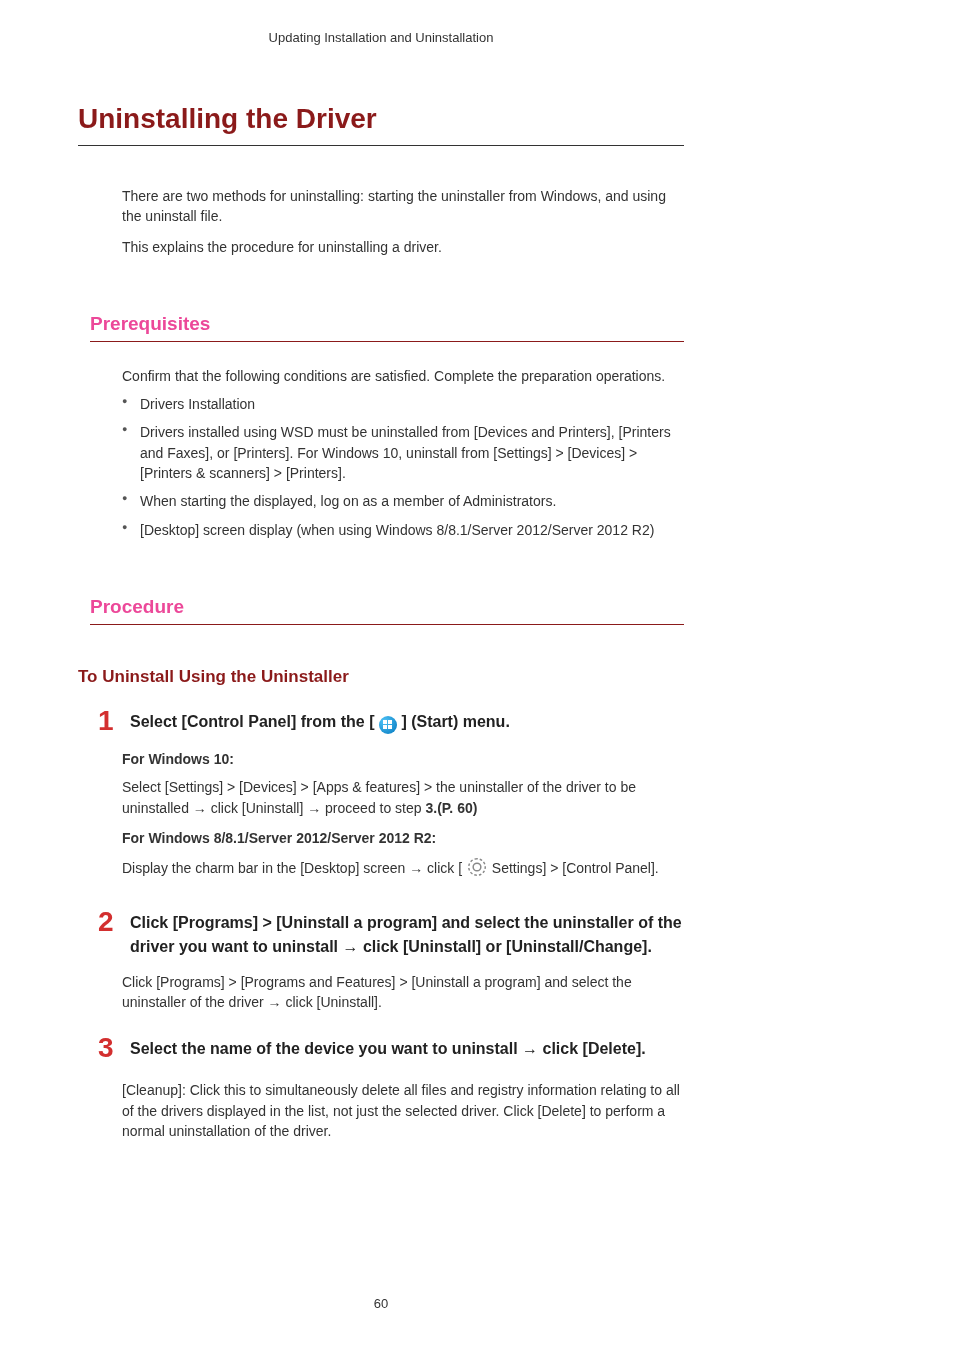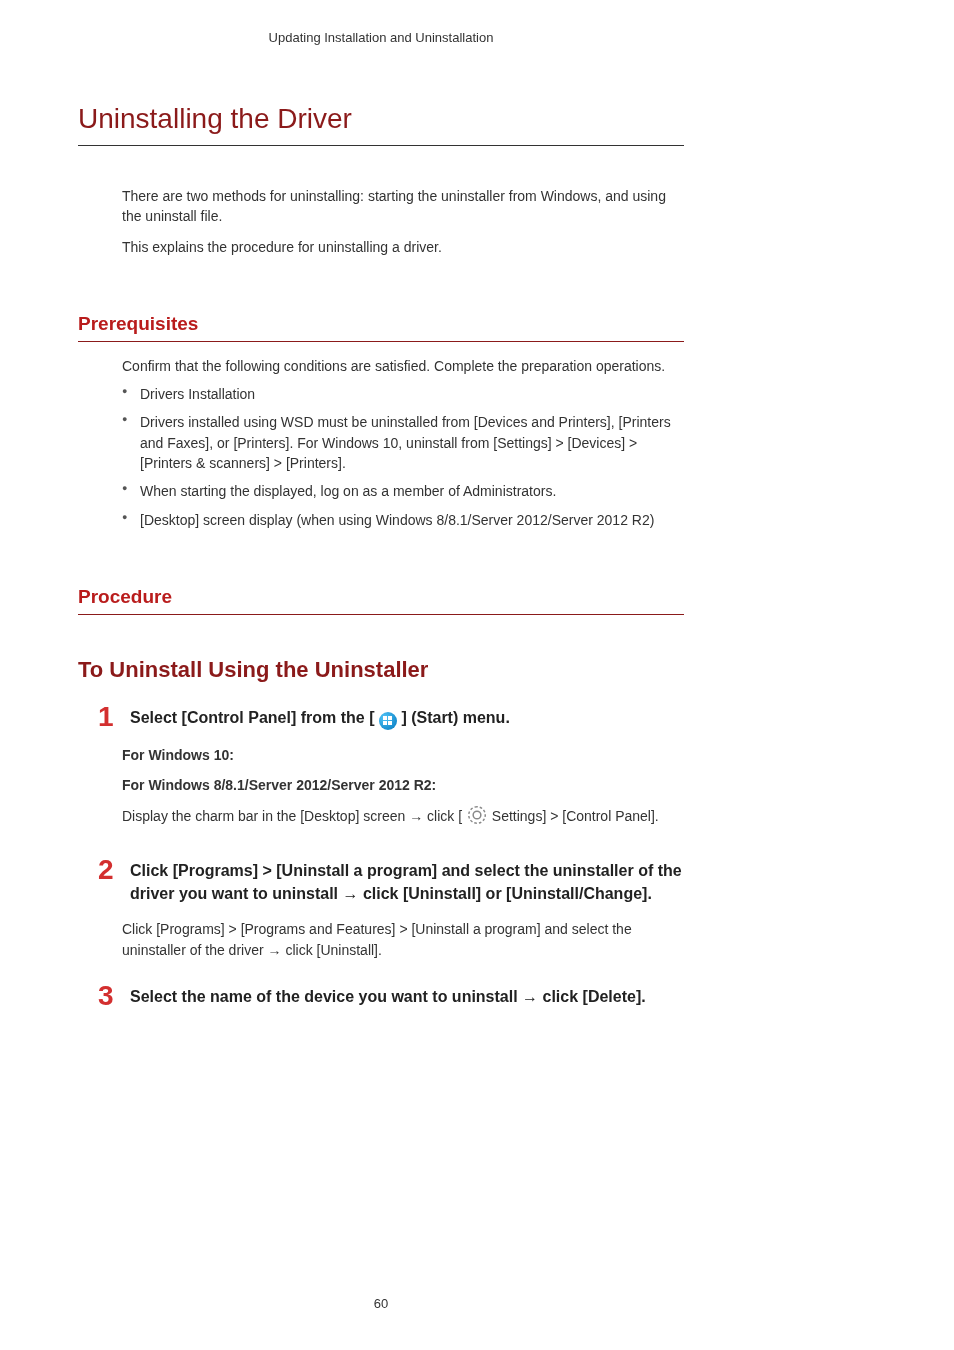--- a/index.html
+++ b/index.html
@@ -17,43 +17,43 @@
   }
   .running-header {
     text-align: center;
     font-size: 13px;
     color: #333;
     margin-bottom: 58px;
   }
   h1.title {
     color: #8b1a1a;
     font-size: 28px;
-    font-weight: 400;
+    font-weight: 700;
     margin: 0 0 6px 0;
     border-bottom: 1px solid #333;
     padding-bottom: 10px;
   }
   .intro {
     margin-top: 40px;
     margin-left: 44px;
     font-size: 14px;
     line-height: 1.45;
   }
   .intro p { margin: 0 0 10px 0; }
   h2.section {
-    color: #b91c1c;
+    color: #ec4899;
     font-size: 19px;
     font-weight: 700;
-    margin: 56px 0 4px 0;
+    margin: 56px 0 4px 12px;
     padding-bottom: 6px;
     border-bottom: 1px solid #8b1a1a;
   }
   .section-body {
     margin-left: 44px;
-    margin-top: 14px;
+    margin-top: 24px;
     font-size: 14px;
     line-height: 1.45;
   }
   ul.bullets {
     list-style: none;
     padding: 0;
     margin: 8px 0 0 0;
   }
   ul.bullets > li {
     position: relative;
@@ -67,21 +67,21 @@
     top: 1px;
     font-size: 9px;
     color: #555;
   }
   .sub-note {
     margin-top: 4px;
     margin-left: 0;
   }
   h3.subsection {
     color: #8b1a1a;
-    font-size: 22px;
+    font-size: 17px;
     font-weight: 700;
     margin: 42px 0 20px 0;
   }
   .step {
     display: flex;
     align-items: flex-start;
     margin-top: 20px;
     margin-left: 20px;
   }
   .step-number {
@@ -187,20 +187,24 @@
           <rect x="5" y="0" width="4" height="4" fill="#fff"></rect>
           <rect x="0" y="5" width="4" height="4" fill="#fff"></rect>
           <rect x="5" y="5" width="4" height="4" fill="#fff"></rect>
         </svg>
       </span>
       <span>] (Start) menu.</span>
     </div>
   </div>
   <div class="step-body">
     <p class="subheading-bold">For Windows 10:</p>
+    <p>
+      <span>Select [Settings] &gt; [Devices] &gt; [Apps &amp; features] &gt; the uninstaller of the driver to be uninstalled → click [Uninstall] → proceed to step </span>
+      <strong>3.(P. 60)</strong>
+    </p>
     <p class="subheading-bold" style="margin-top:10px">For Windows 8/8.1/Server 2012/Server 2012 R2:</p>
     <p>
       <span>Display the charm bar in the [Desktop] screen → click [</span>
       <span class="gear-icon">
         <svg width="22" height="22" viewBox="0 0 24 24">
           <path fill="none" stroke="#888" stroke-width="1.6" stroke-dasharray="2.8 2.2" d="M12 3 a9 9 0 1 0 0.001 0"></path>
           <circle cx="12" cy="12" r="4.2" fill="none" stroke="#888" stroke-width="1.6"></circle>
         </svg>
       </span>
       <span> Settings] &gt; [Control Panel].</span>
@@ -212,16 +216,19 @@
     <div class="step-title">Click [Programs] &gt; [Uninstall a program] and select the uninstaller of the driver you want to uninstall → click [Uninstall] or [Uninstall/Change].</div>
   </div>
   <div class="step-body">
     <p>Click [Programs] &gt; [Programs and Features] &gt; [Uninstall a program] and select the uninstaller of the driver → click [Uninstall].</p>
   </div>
 
   <div class="step" style="margin-top:22px">
     <div class="step-number">3</div>
     <div class="step-title">Select the name of the device you want to uninstall → click [Delete].</div>
   </div>
+  <div class="step-body" style="margin-top:18px">
+    <p>[Cleanup]: Click this to simultaneously delete all files and registry information relating to all of the drivers displayed in the list, not just the selected driver. Click [Delete] to perform a normal uninstallation of the driver.</p>
+  </div>
 
   <div class="footer-page">60</div>
 
 </div>
 
 </body></html>

